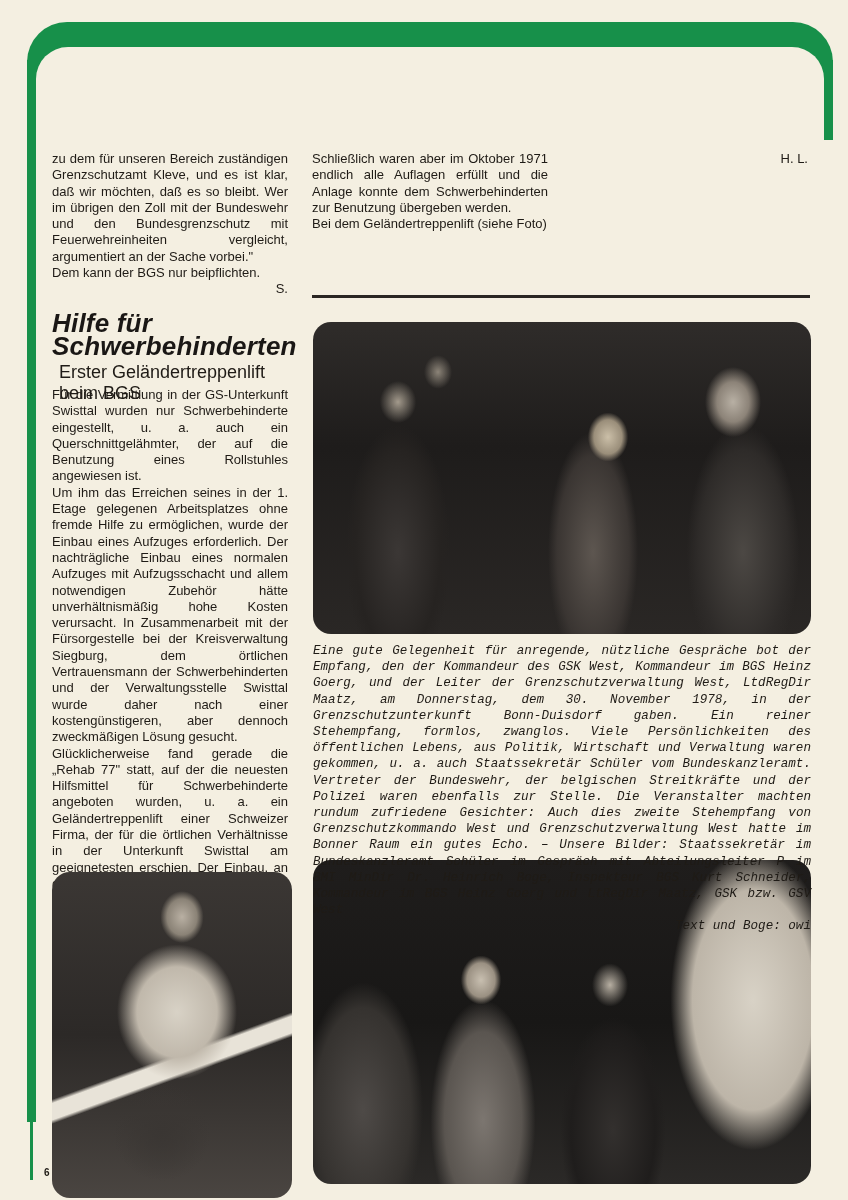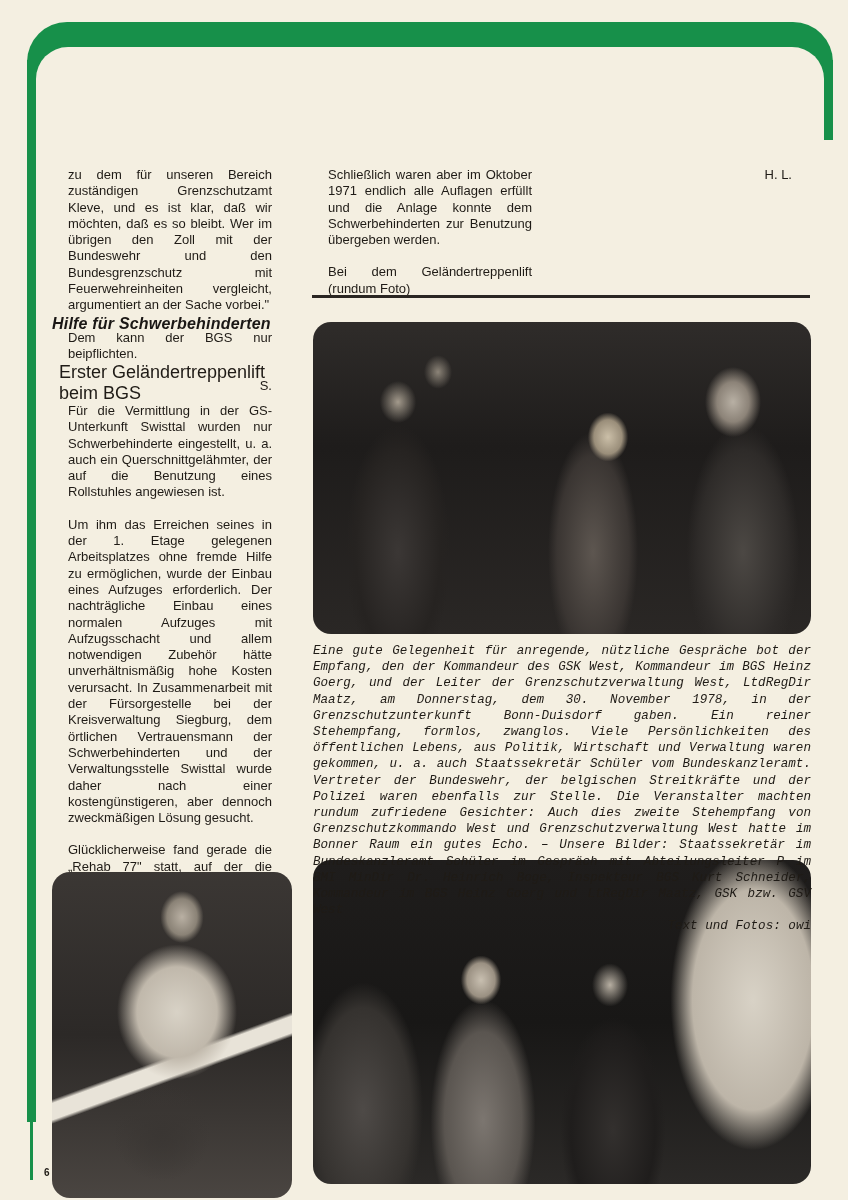--- a/index.html
+++ b/index.html
@@ -21,29 +21,29 @@
   .frame-left {
     position:absolute; left:27px; top:60px; width:9px; height:1062px; background:#17904a;
   }
   .frame-left-low { position:absolute; left:30px; top:1060px; width:3px; height:120px; background:#17904a; }
   .frame-right {
     position:absolute; left:824px; top:60px; width:9px; height:80px; background:#17904a;
   }
   .col {
     position:absolute; font-size:13px; line-height:16.3px; text-align:justify;
   }
-  .col p { margin:16px; }
+  .col p { margin:0; }
   .col .sig { text-align:right; }
   #col1 { left:52px; top:151px; width:236px; }
   #col2 { left:312px; top:151px; width:236px; }
   #col3 { left:568px; top:151px; width:240px; }
   .rule { position:absolute; left:312px; top:295px; width:498px; height:3px; background:#2a2622; }
   .headline {
     position:absolute; left:52px; top:312px; width:250px;
-    font-size:16px; line-height:23px; font-weight:bold; font-style:italic;
+    font-size:26px; line-height:23px; font-weight:bold; font-style:italic;
     letter-spacing:0.2px; color:#1a1715;
   }
   .subhead {
     position:absolute; left:59px; top:362px; width:250px;
     font-size:18px; font-weight:normal;
   }
   #col-main { left:52px; top:387px; width:236px; }
   .photo {
     position:absolute; border-radius:18px; overflow:hidden;
   }
@@ -96,21 +96,21 @@
 <div class="frame-right"></div>
 
 <div class="col" id="col1">
   <p>zu dem für unseren Bereich zuständigen Grenzschutzamt Kleve, und es ist klar, daß wir möchten, daß es so bleibt. Wer im übrigen den Zoll mit der Bundeswehr und den Bundesgrenzschutz mit Feuerwehreinheiten vergleicht, argumentiert an der Sache vorbei."</p>
   <p>Dem kann der BGS nur beipflichten.</p>
   <p class="sig">S.</p>
 </div>
 
 <div class="col" id="col2">
   <p>Schließlich waren aber im Oktober 1971 endlich alle Auflagen erfüllt und die Anlage konnte dem Schwerbehinderten zur Benutzung übergeben werden.</p>
-  <p>Bei dem Geländertreppenlift (rundum Foto)</p>
+  <p>Bei dem Geländertreppenlift (siehe Foto)</p>
 </div>
 
 <div class="col" id="col3">
   <p class="sig">H. L.</p>
 </div>
 
 <div class="rule"></div>
 
 <div class="headline">Hilfe für Schwerbehinderten</div>
 <div class="subhead">Erster Geländertreppenlift beim BGS</div>
@@ -120,16 +120,16 @@
   <p>Um ihm das Erreichen seines in der 1. Etage gelegenen Arbeitsplatzes ohne fremde Hilfe zu ermöglichen, wurde der Einbau eines Aufzuges erforderlich. Der nachträgliche Einbau eines normalen Aufzuges mit Aufzugsschacht und allem notwendigen Zubehör hätte unverhältnismäßig hohe Kosten verursacht. In Zusammenarbeit mit der Fürsorgestelle bei der Kreisverwaltung Siegburg, dem örtlichen Vertrauensmann der Schwerbehinderten und der Verwaltungsstelle Swisttal wurde daher nach einer kostengünstigeren, aber dennoch zweckmäßigen Lösung gesucht.</p>
   <p>Glücklicherweise fand gerade die „Rehab 77" statt, auf der die neuesten Hilfsmittel für Schwerbehinderte angeboten wurden, u. a. ein Geländertreppenlift einer Schweizer Firma, der für die örtlichen Verhältnisse in der Unterkunft Swisttal am geeignetesten erschien. Der Einbau, an dessen Kosten sich die Fürsorgestelle in nicht unerheblichem Maße beteiligte, konnte ohne größere Probleme durchgeführt werden. Schwierigkeiten bereitete jedoch die Abnahme der Anlage durch den TÜV, da es</p>
 </div>
 
 <div class="photo" id="photo1"></div>
 <div class="photo" id="photo2"></div>
 <div class="photo" id="photo3"></div>
 
 <div class="caption">
   <div>Eine gute Gelegenheit für anregende, nützliche Gespräche bot der Empfang, den der Kommandeur des GSK West, Kommandeur im BGS Heinz Goerg, und der Leiter der Grenzschutzverwaltung West, LtdRegDir Maatz, am Donnerstag, dem 30. November 1978, in der Grenzschutzunterkunft Bonn-Duisdorf gaben. Ein reiner Stehempfang, formlos, zwanglos. Viele Persönlichkeiten des öffentlichen Lebens, aus Politik, Wirtschaft und Verwaltung waren gekommen, u. a. auch Staatssekretär Schüler vom Bundeskanzleramt. Vertreter der Bundeswehr, der belgischen Streitkräfte und der Polizei waren ebenfalls zur Stelle. Die Veranstalter machten rundum zufriedene Gesichter: Auch dies zweite Stehempfang von Grenzschutzkommando West und Grenzschutzverwaltung West hatte im Bonner Raum ein gutes Echo. – Unsere Bilder: Staatssekretär im Bundeskanzleramt Schüler im Gespräch mit Abteilungsleiter P im BMI MinDir Dr. Heinrich Boge, Inspekteur BGS Kurt Schneider, Kommandeur im BGS Heinz Goerg und LtRegDir Maatz, GSK bzw. GSV West</div>
-  <div class="credit">Text und Fotos: owi</div>
+  <div class="credit">Text und Boge: owi</div>
 </div>
 
 <div class="page-num">6</div>
 
 </body></html>

